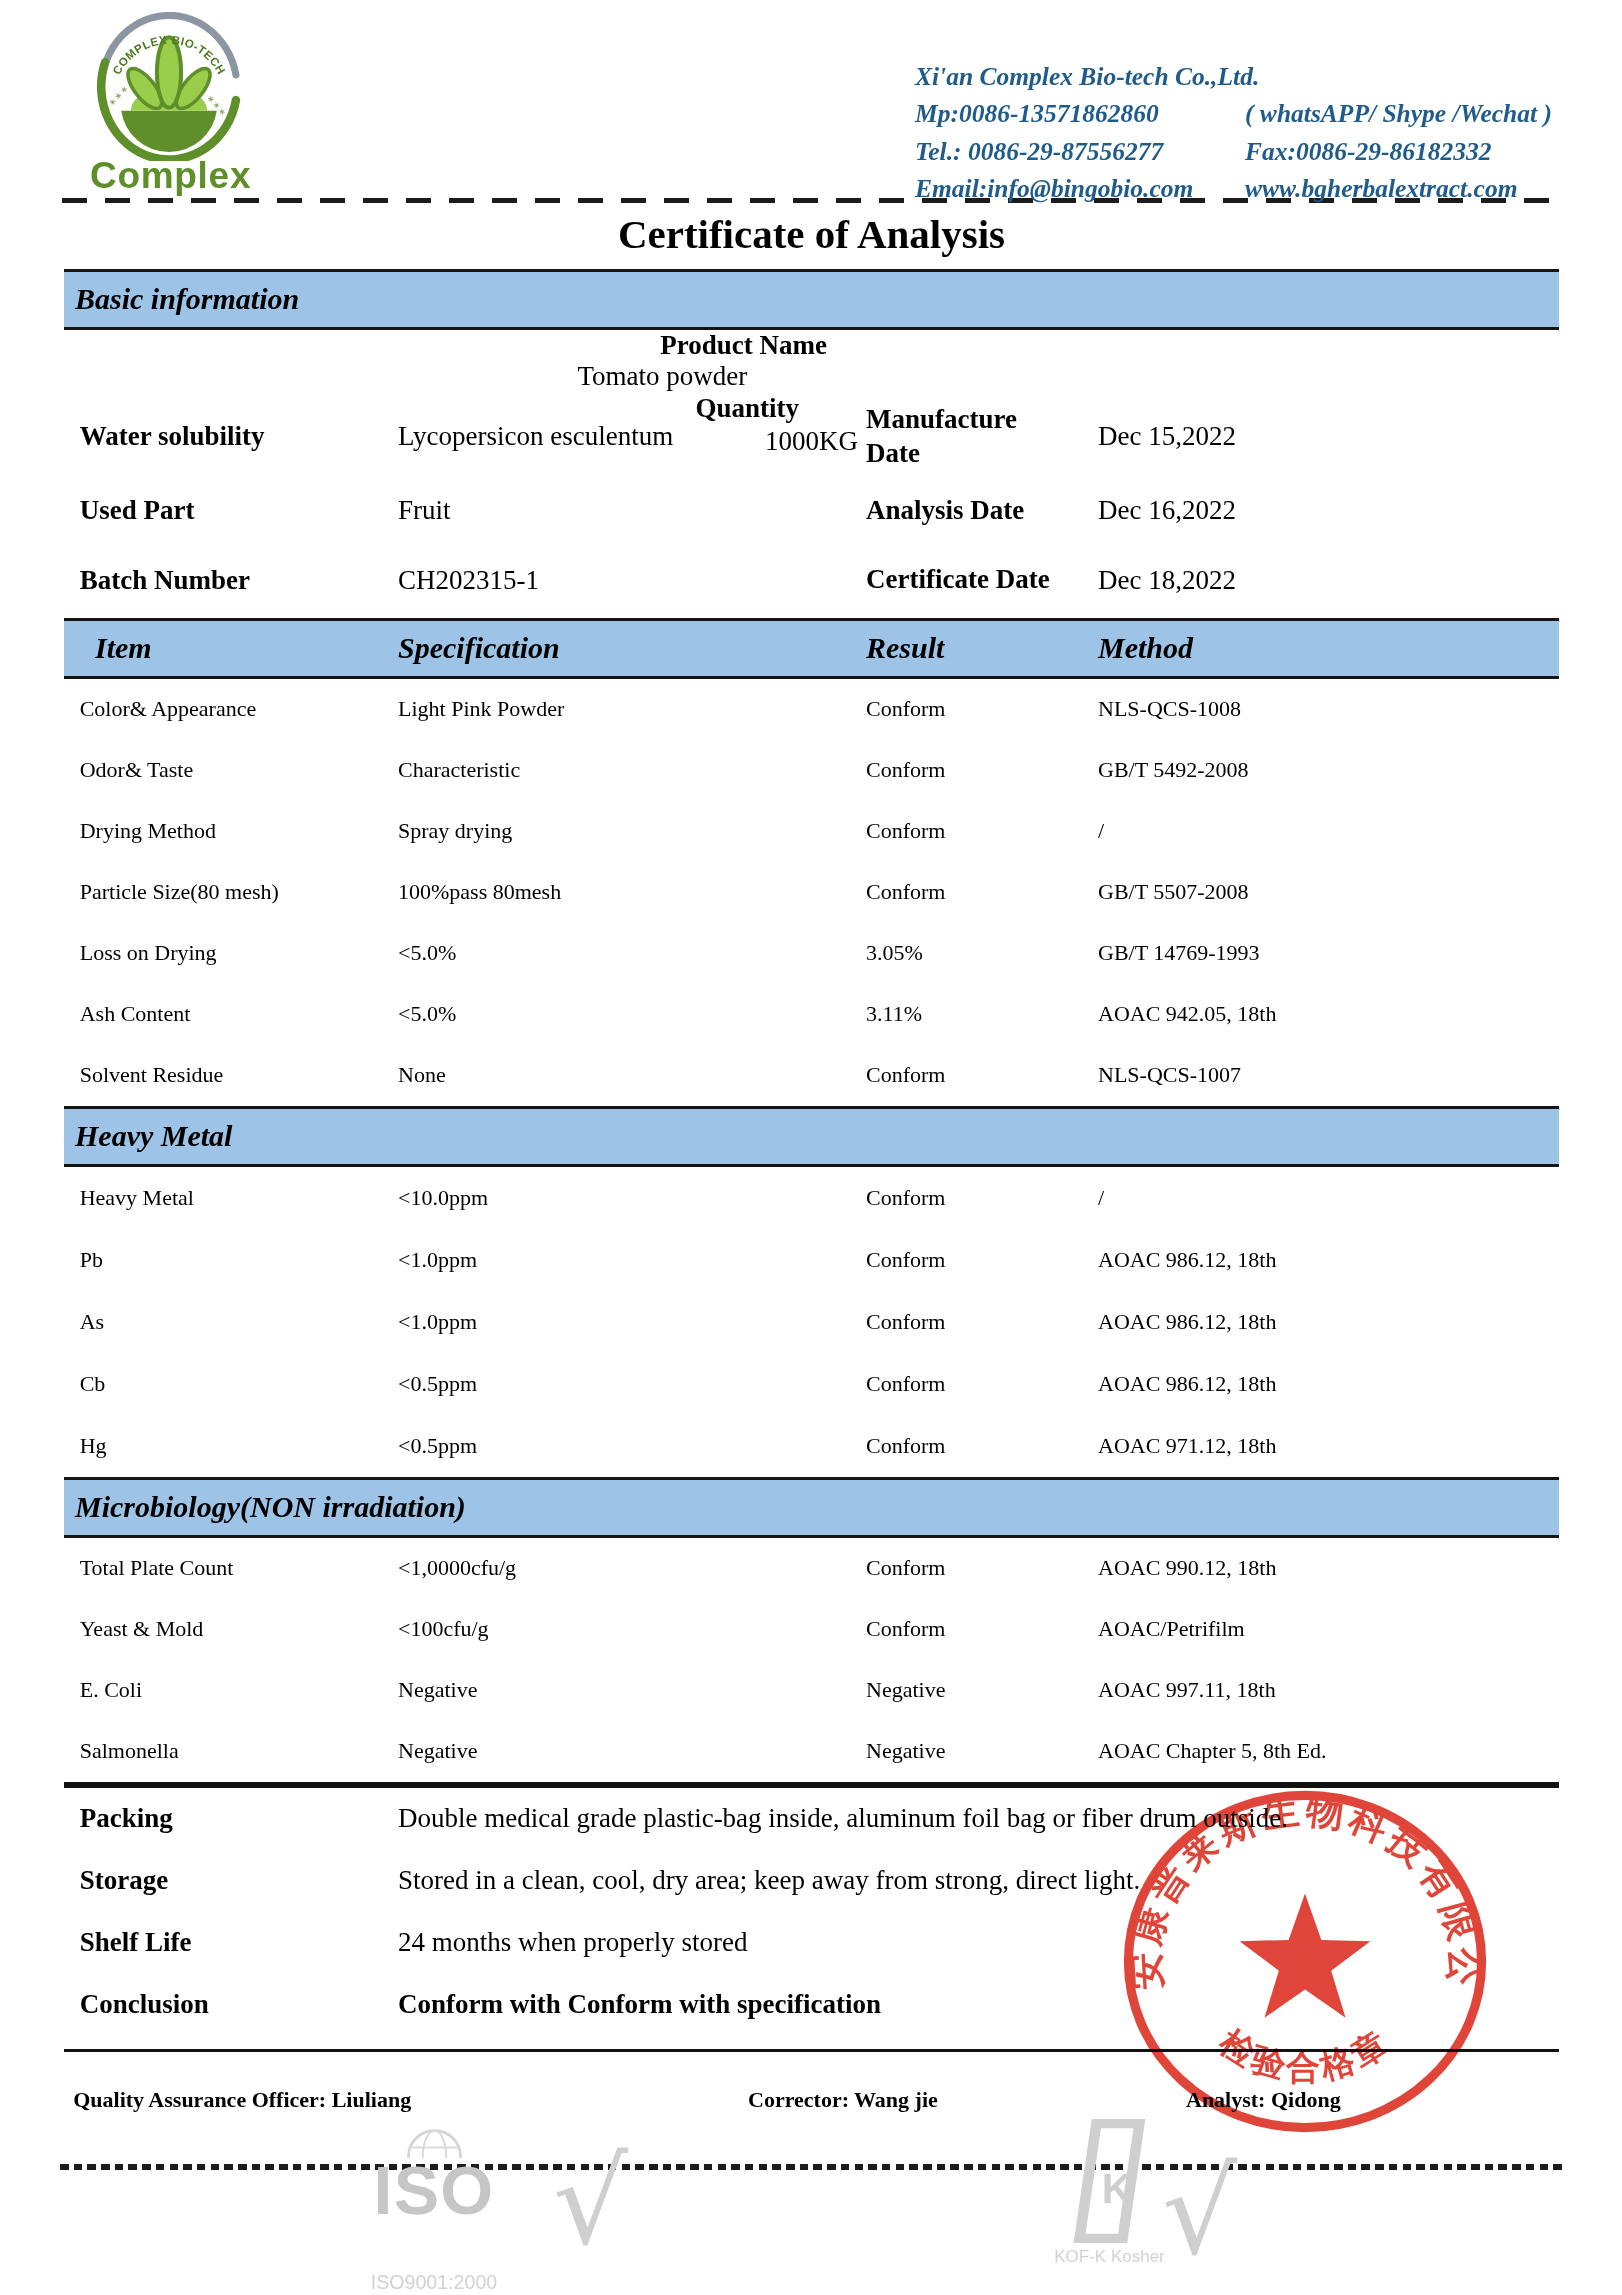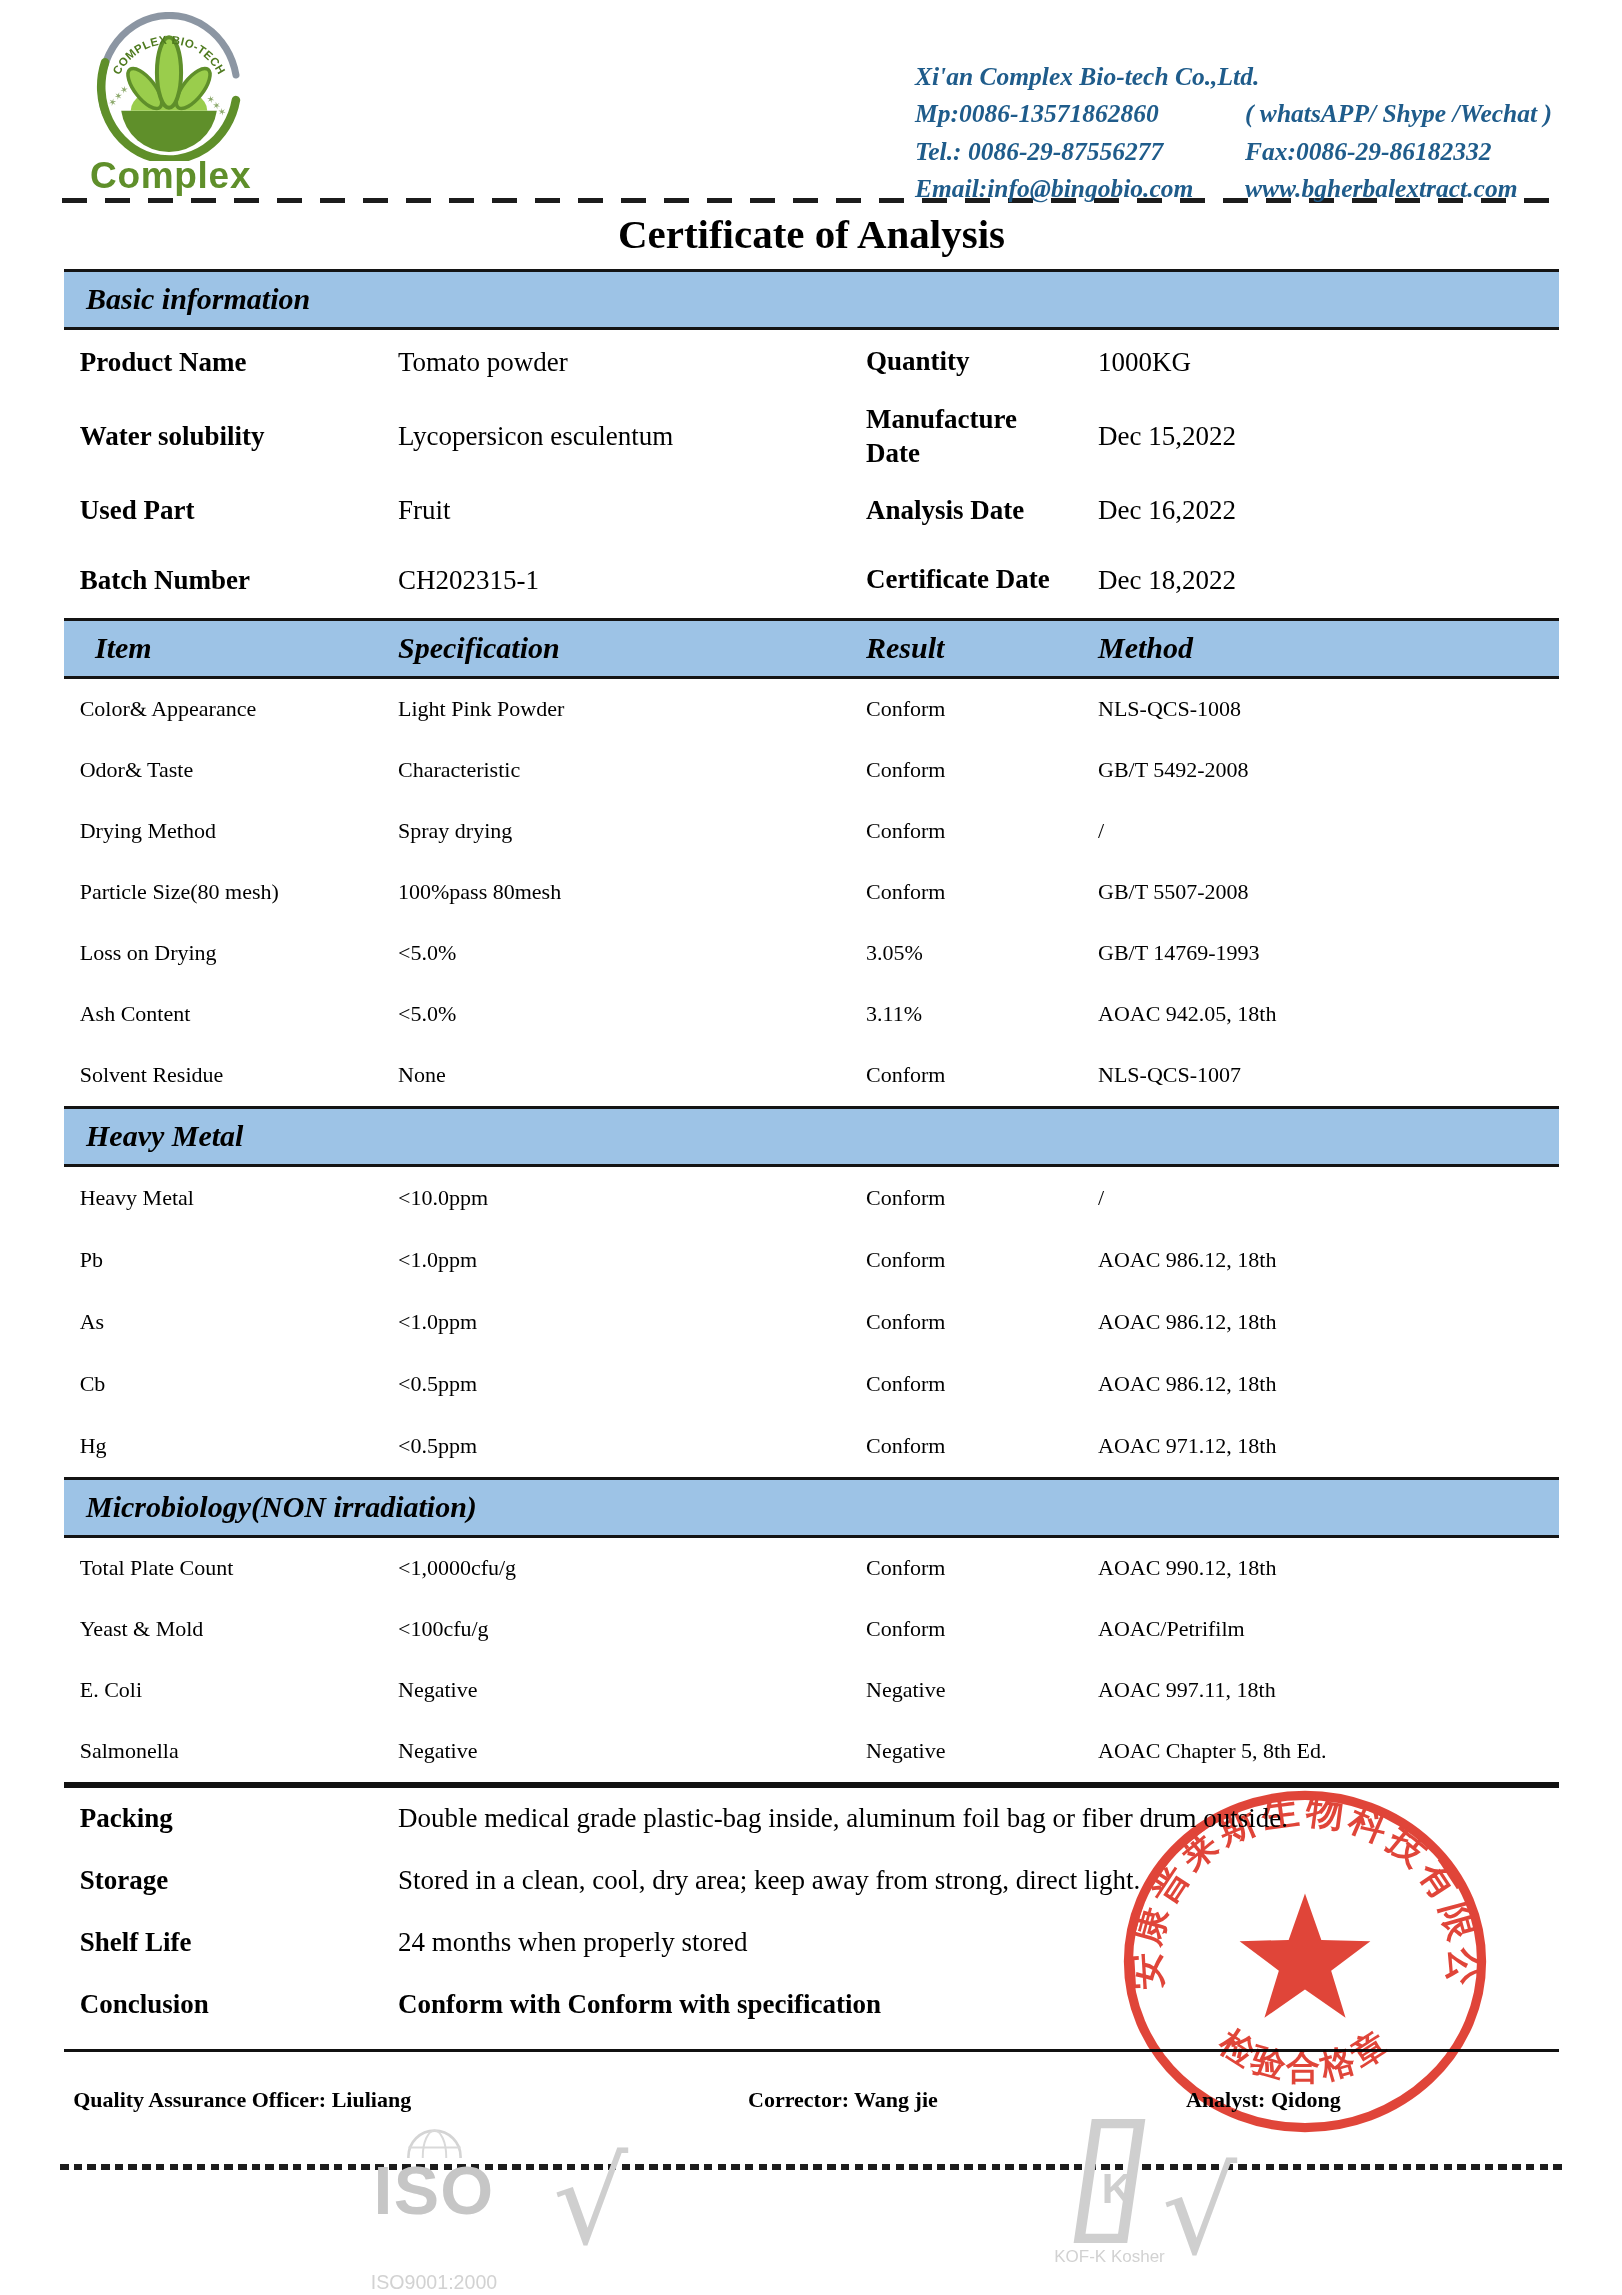--- a/index.html
+++ b/index.html
@@ -21,32 +21,32 @@
   .sep-dashed{height:4.6px;margin:0 62px;
       background:repeating-linear-gradient(90deg,#1c1c1c 0 25px,transparent 25px 43px);}
 
   
   .title{margin:7.9px 0 0 0;text-align:center;font-size:41px;font-weight:bold;line-height:1.2;}
 
   
   .content{margin:9.2px 64px 0 64px;}
   .bar{background:#9dc3e6;border-top:3.3px solid #141414;border-bottom:3.3px solid #141414;
        height:55px;display:flex;align-items:center;font-weight:bold;font-style:italic;font-size:30px;}
-  .bar .bt{padding-left:22px;font-style:italic;}
+  .bar .bt{padding-left:11px;font-style:italic;}
   .cols{display:flex;align-items:center;}
   .c1{width:334px;padding-left:15.7px;box-sizing:border-box;}
   .c2{width:468px;box-sizing:border-box;}
   .c3{width:232px;box-sizing:border-box;}
   .c4{flex:1;box-sizing:border-box;}
   .bar .c1{padding-left:31px;}
 
   .trow{display:flex;align-items:center;height:61px;font-size:22px;}
   .birow{display:flex;align-items:center;font-size:27px;}
   .birow .lab{font-weight:bold;}
-  .bi1{height:65px;} .bi2{height:84px;} .bi3{height:64px;} .bi4{height:75px;}
+  .bi1{height:65px;flex-direction:column;} .bi2{height:84px;} .bi3{height:64px;} .bi4{height:75px;}
   .birow .c3{padding-right:46px;line-height:1.25;}
 
   .rule-thick{height:5.9px;background:#111;}
   .rule-thin{height:3.3px;background:#111;margin-top:13px;}
 
   .srow{display:flex;align-items:center;height:62px;font-size:27px;}
   .srow .sl{width:334px;padding-left:15.7px;box-sizing:border-box;font-weight:bold;}
   .srow .sv{flex:1;}
   .srow.concl .sv{font-weight:bold;}
 

